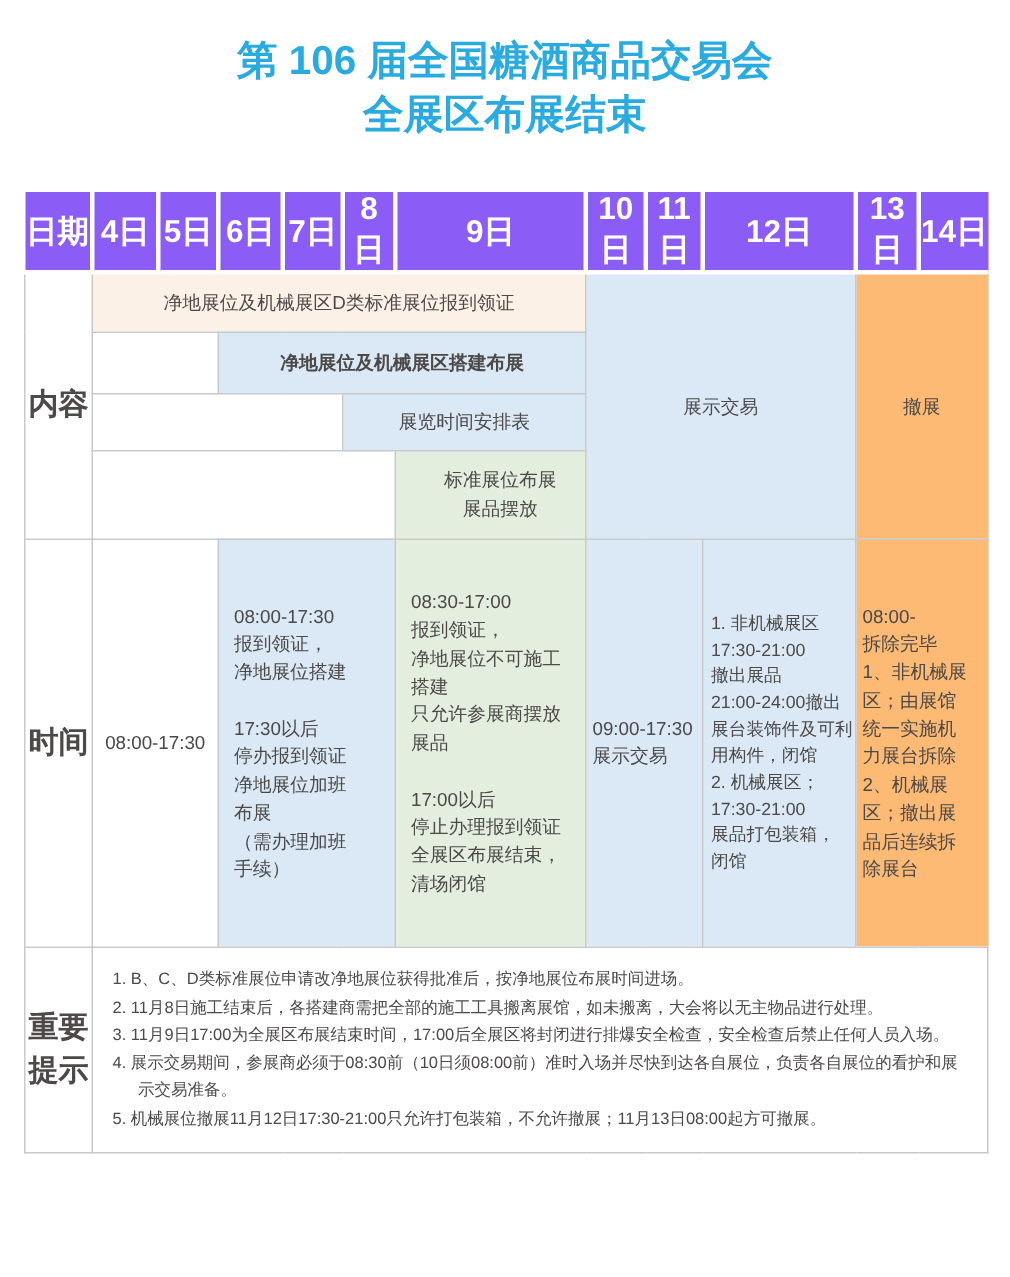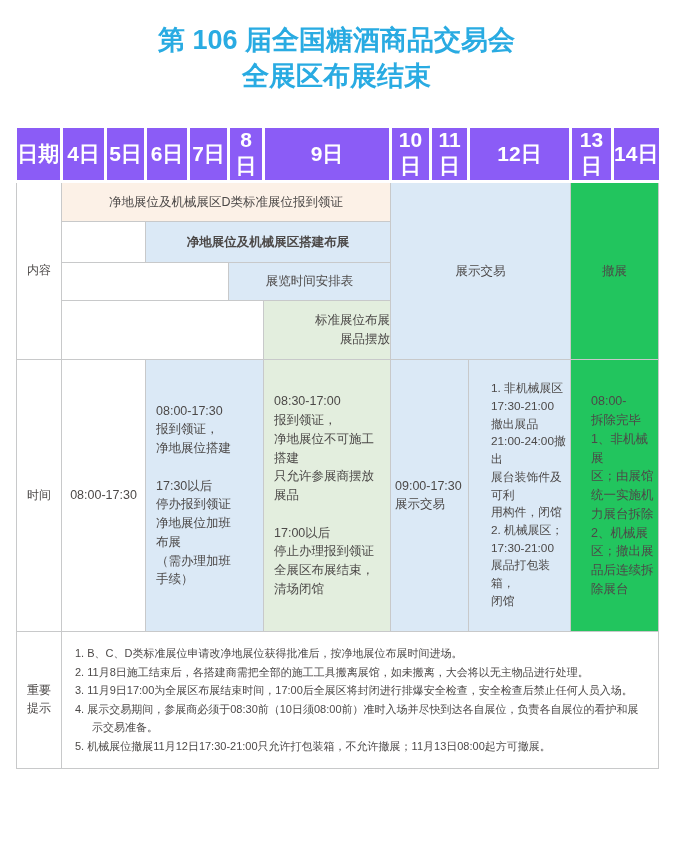--- a/index.html
+++ b/index.html
@@ -54,44 +54,44 @@
 
   td{
     border:1px solid #c8c9ca;
     font-size:12.5px;
     vertical-align:middle;
     padding:0;
     line-height:1.5;
   }
   .rowlabel{
     background:#ffffff;
-    font-weight:normal;
-    font-size:12px;
+    font-weight:bold;
+    font-size:20px;
     text-align:center;
     white-space:pre-line;
     line-height:1.45;
   }
   .bg-peach{background:#fcf1e7;}
-  .bg-peach2{background:#22c55e;}
+  .bg-peach2{background:#fdba74;}
   .bg-blue{background:#dbe9f6;}
   .bg-green{background:#e3eede;}
   .bg-white{background:#ffffff;}
 
   .band{text-align:center;}
-  .band-left{text-align:right;padding-left:13px;white-space:pre-line;}
+  .band-left{text-align:center;padding-left:13px;white-space:pre-line;}
   .center{text-align:center;}
 
   .t-left{
     text-align:left;
     white-space:pre-line;
     padding:6px 2px 6px 10px;
   }
   .t-d10{padding-left:4px;padding-right:0;}
-  .t-d12{padding-left:22px;padding-right:0;font-size:11.8px;}
-  .t-d13{padding-left:20px;padding-right:0;}
+  .t-d12{padding-left:5px;padding-right:0;font-size:11.8px;}
+  .t-d13{padding-left:4px;padding-right:0;}
 
   tr.h-band1{height:40px;}
   tr.h-band2{height:41px;font-weight:bold;}
   tr.h-band3{height:38px;}
   tr.h-band4{height:59px;}
   tr.h-time{height:272px;}
   tr.h-notes{height:137px;}
 
   .notes-cell{
     padding:10px 12px 10px 13px;

